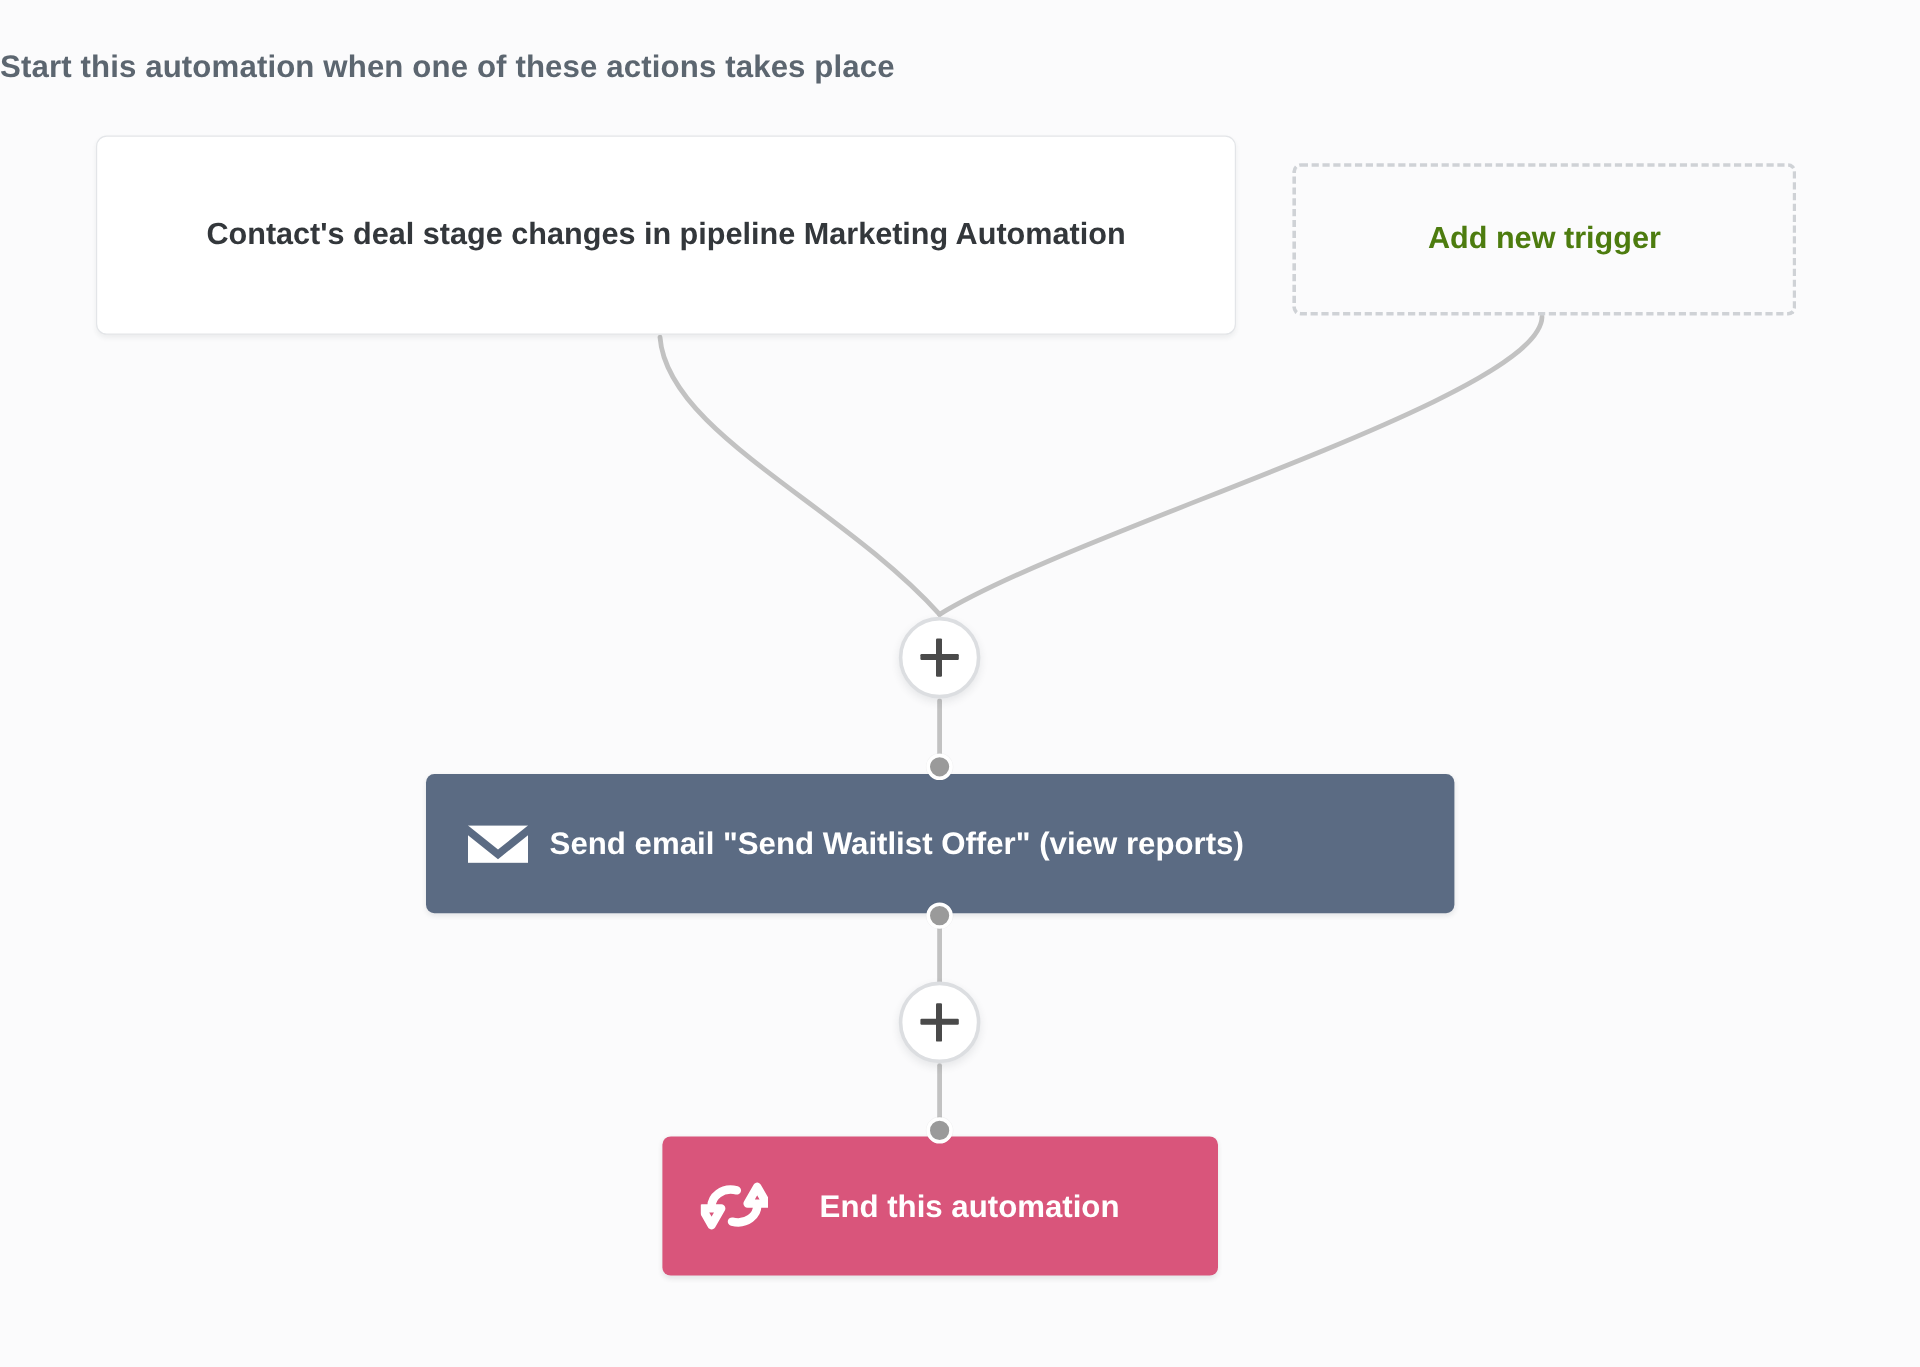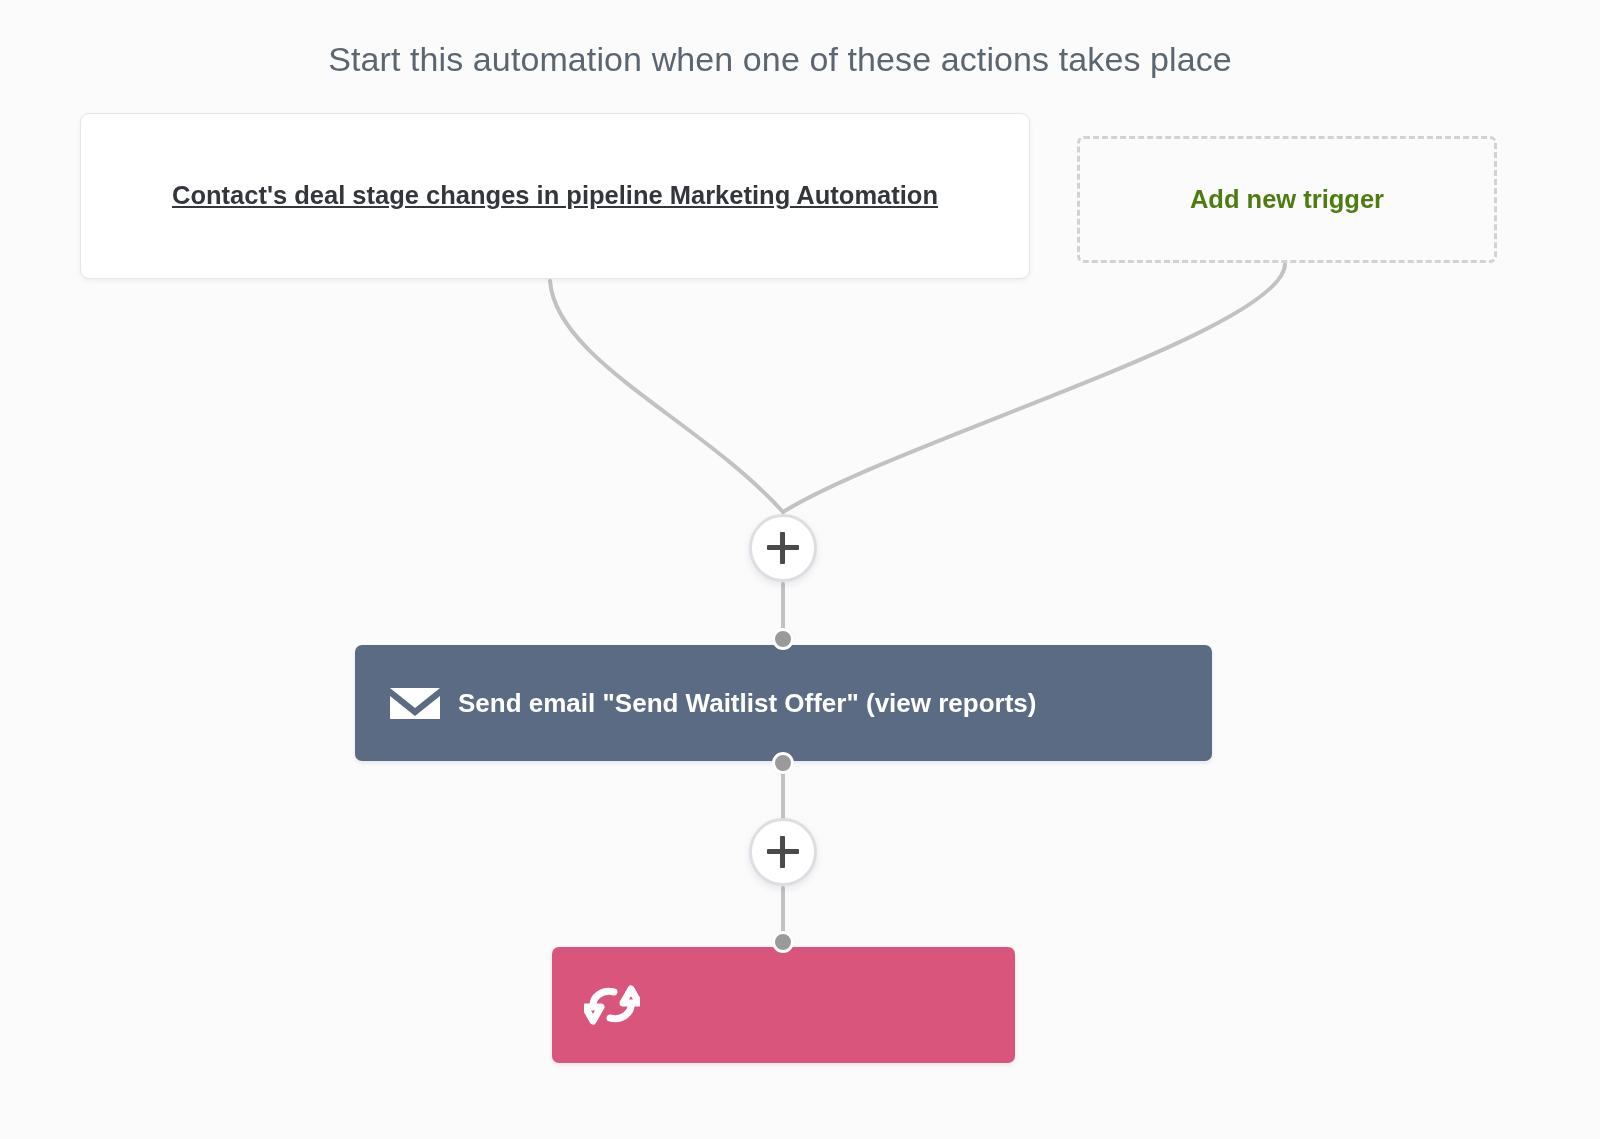--- a/index.html
+++ b/index.html
@@ -18,23 +18,23 @@
     height: 1139px;
     background: #fbfbfc;
   }
 
   
   .page-title {
     position: absolute;
     left: 0;
     top: 40px;
     width: 1560px;
-    text-align: center;
-    font-size: 34px;
-    font-weight: 400;
+    text-align: left;
+    font-size: 26px;
+    font-weight: 700;
     color: #5c6670;
     letter-spacing: 0.1px;
     white-space: nowrap;
   }
 
   
   #wires {
     position: absolute;
     left: 0; top: 0;
     width: 1600px;
@@ -56,21 +56,20 @@
     display: flex;
     align-items: center;
     justify-content: center;
     padding: 0 58px;
   }
   .trigger-card-label {
     font-size: 25.5px;
     font-weight: bold;
     color: #33373b;
     line-height: 1.38;
-    text-decoration: underline;
   }
 
   .add-trigger {
     position: absolute;
     left: 1077px;
     top: 136px;
     width: 420px;
     height: 127px;
     background: transparent;
     border: 3px dashed #cfd2d6;
@@ -228,19 +227,20 @@
 
   <div class="action-bar action-end">
     <span class="action-icon">
       <svg width="56" height="44" viewBox="0 0 56 44" xmlns="http://www.w3.org/2000/svg">
 
         <path d="M 30 9 C 18 6, 8 14, 9 24 L 17 24 L 9 38 L 1 24 L 9 24" fill="none" stroke="#ffffff" stroke-width="7" stroke-linecap="round" stroke-linejoin="round"></path>
 
         <path d="M 26 35 C 38 38, 48 30, 47 20 L 39 20 L 47 6 L 55 20 L 47 20" fill="none" stroke="#ffffff" stroke-width="7" stroke-linecap="round" stroke-linejoin="round"></path>
       </svg>
     </span>
+    <span class="action-label">End this automation</span>
   </div>
 
   <div class="node-dot dot-email-top"></div>
   <div class="node-dot dot-email-bot"></div>
   <div class="node-dot dot-end-top"></div>
 
 </div>
 
 </body></html>

